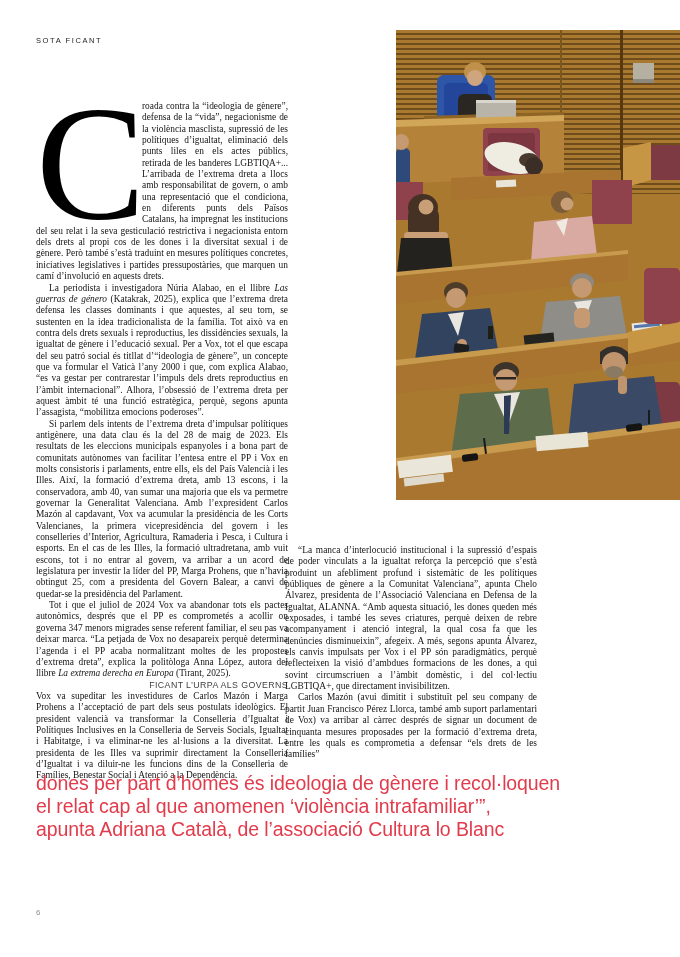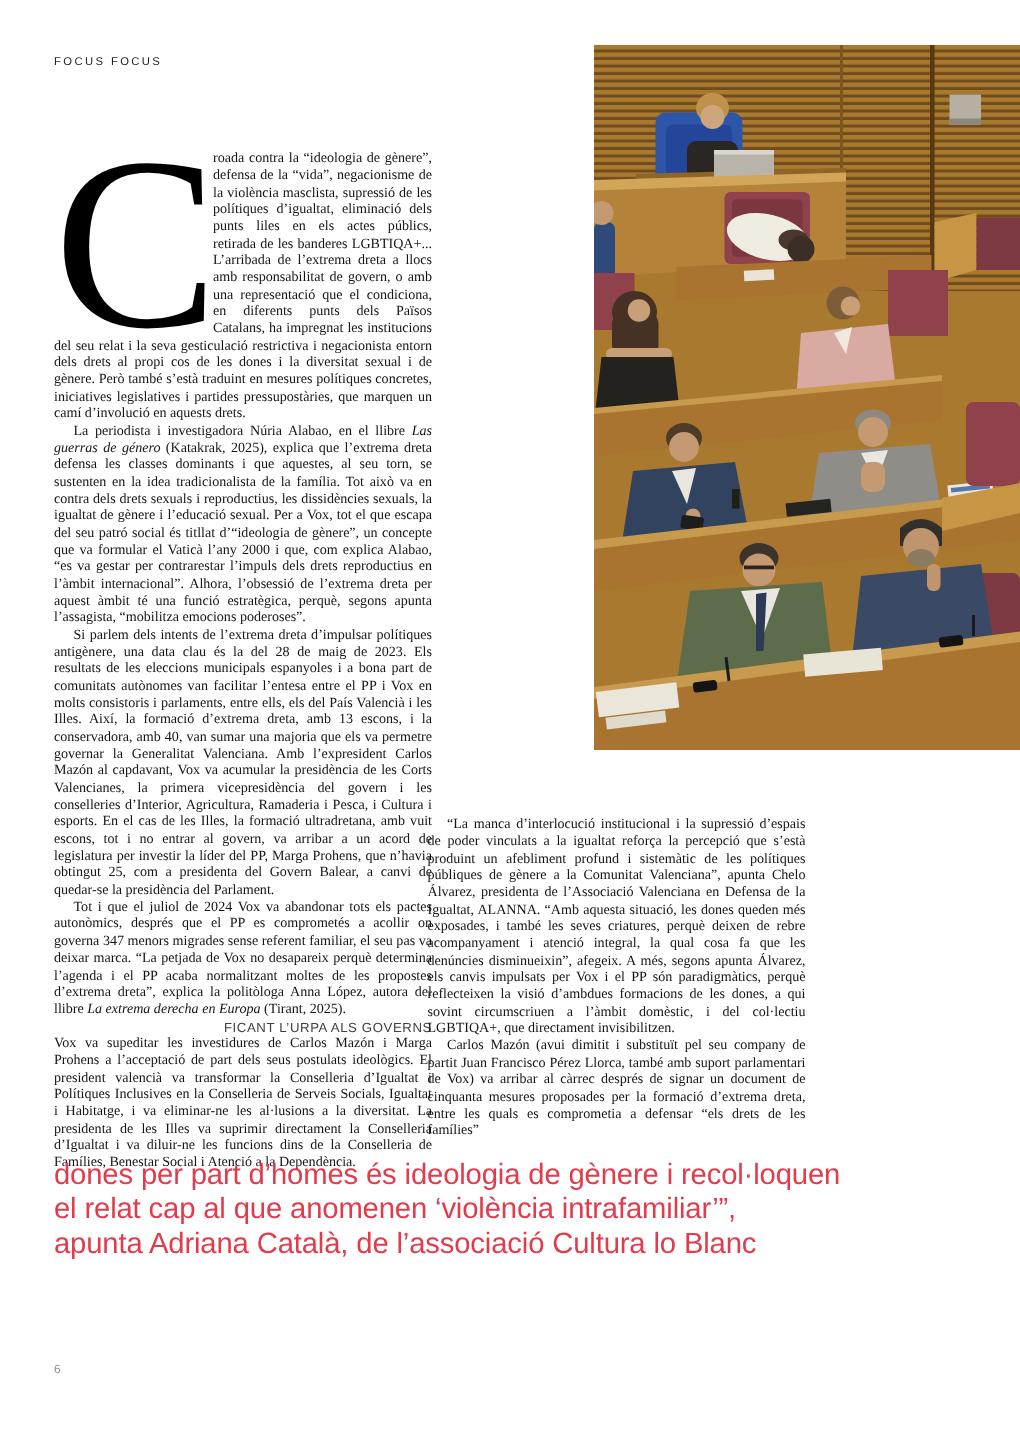--- a/index.html
+++ b/index.html
@@ -23,21 +23,21 @@
              font-family:"Liberation Sans",sans-serif;font-size:19.5px;line-height:23px;
              letter-spacing:-0.1px;color:#e23b4c;}
   .pagenum{position:absolute;left:36px;top:908px;font-family:"Liberation Sans",sans-serif;
            font-size:8px;color:#8f8f8f;}
 </style>
 </head>
 <body>
 
 <div class="page">
 
-  <div class="kicker">FOCUS FOCUS</div>
+  <div class="kicker">SOTA FICANT</div>
 
   <div class="photo">
     <svg viewBox="0 0 284 470" xmlns="http://www.w3.org/2000/svg">
       <defs>
         <pattern id="slats" width="284" height="5" patternUnits="userSpaceOnUse">
           <rect width="284" height="5" fill="#a9792f"></rect>
           <rect y="3" width="284" height="2" fill="#6f4c1c"></rect>
         </pattern>
       </defs>
       <rect width="284" height="470" fill="#a9792f"></rect>

